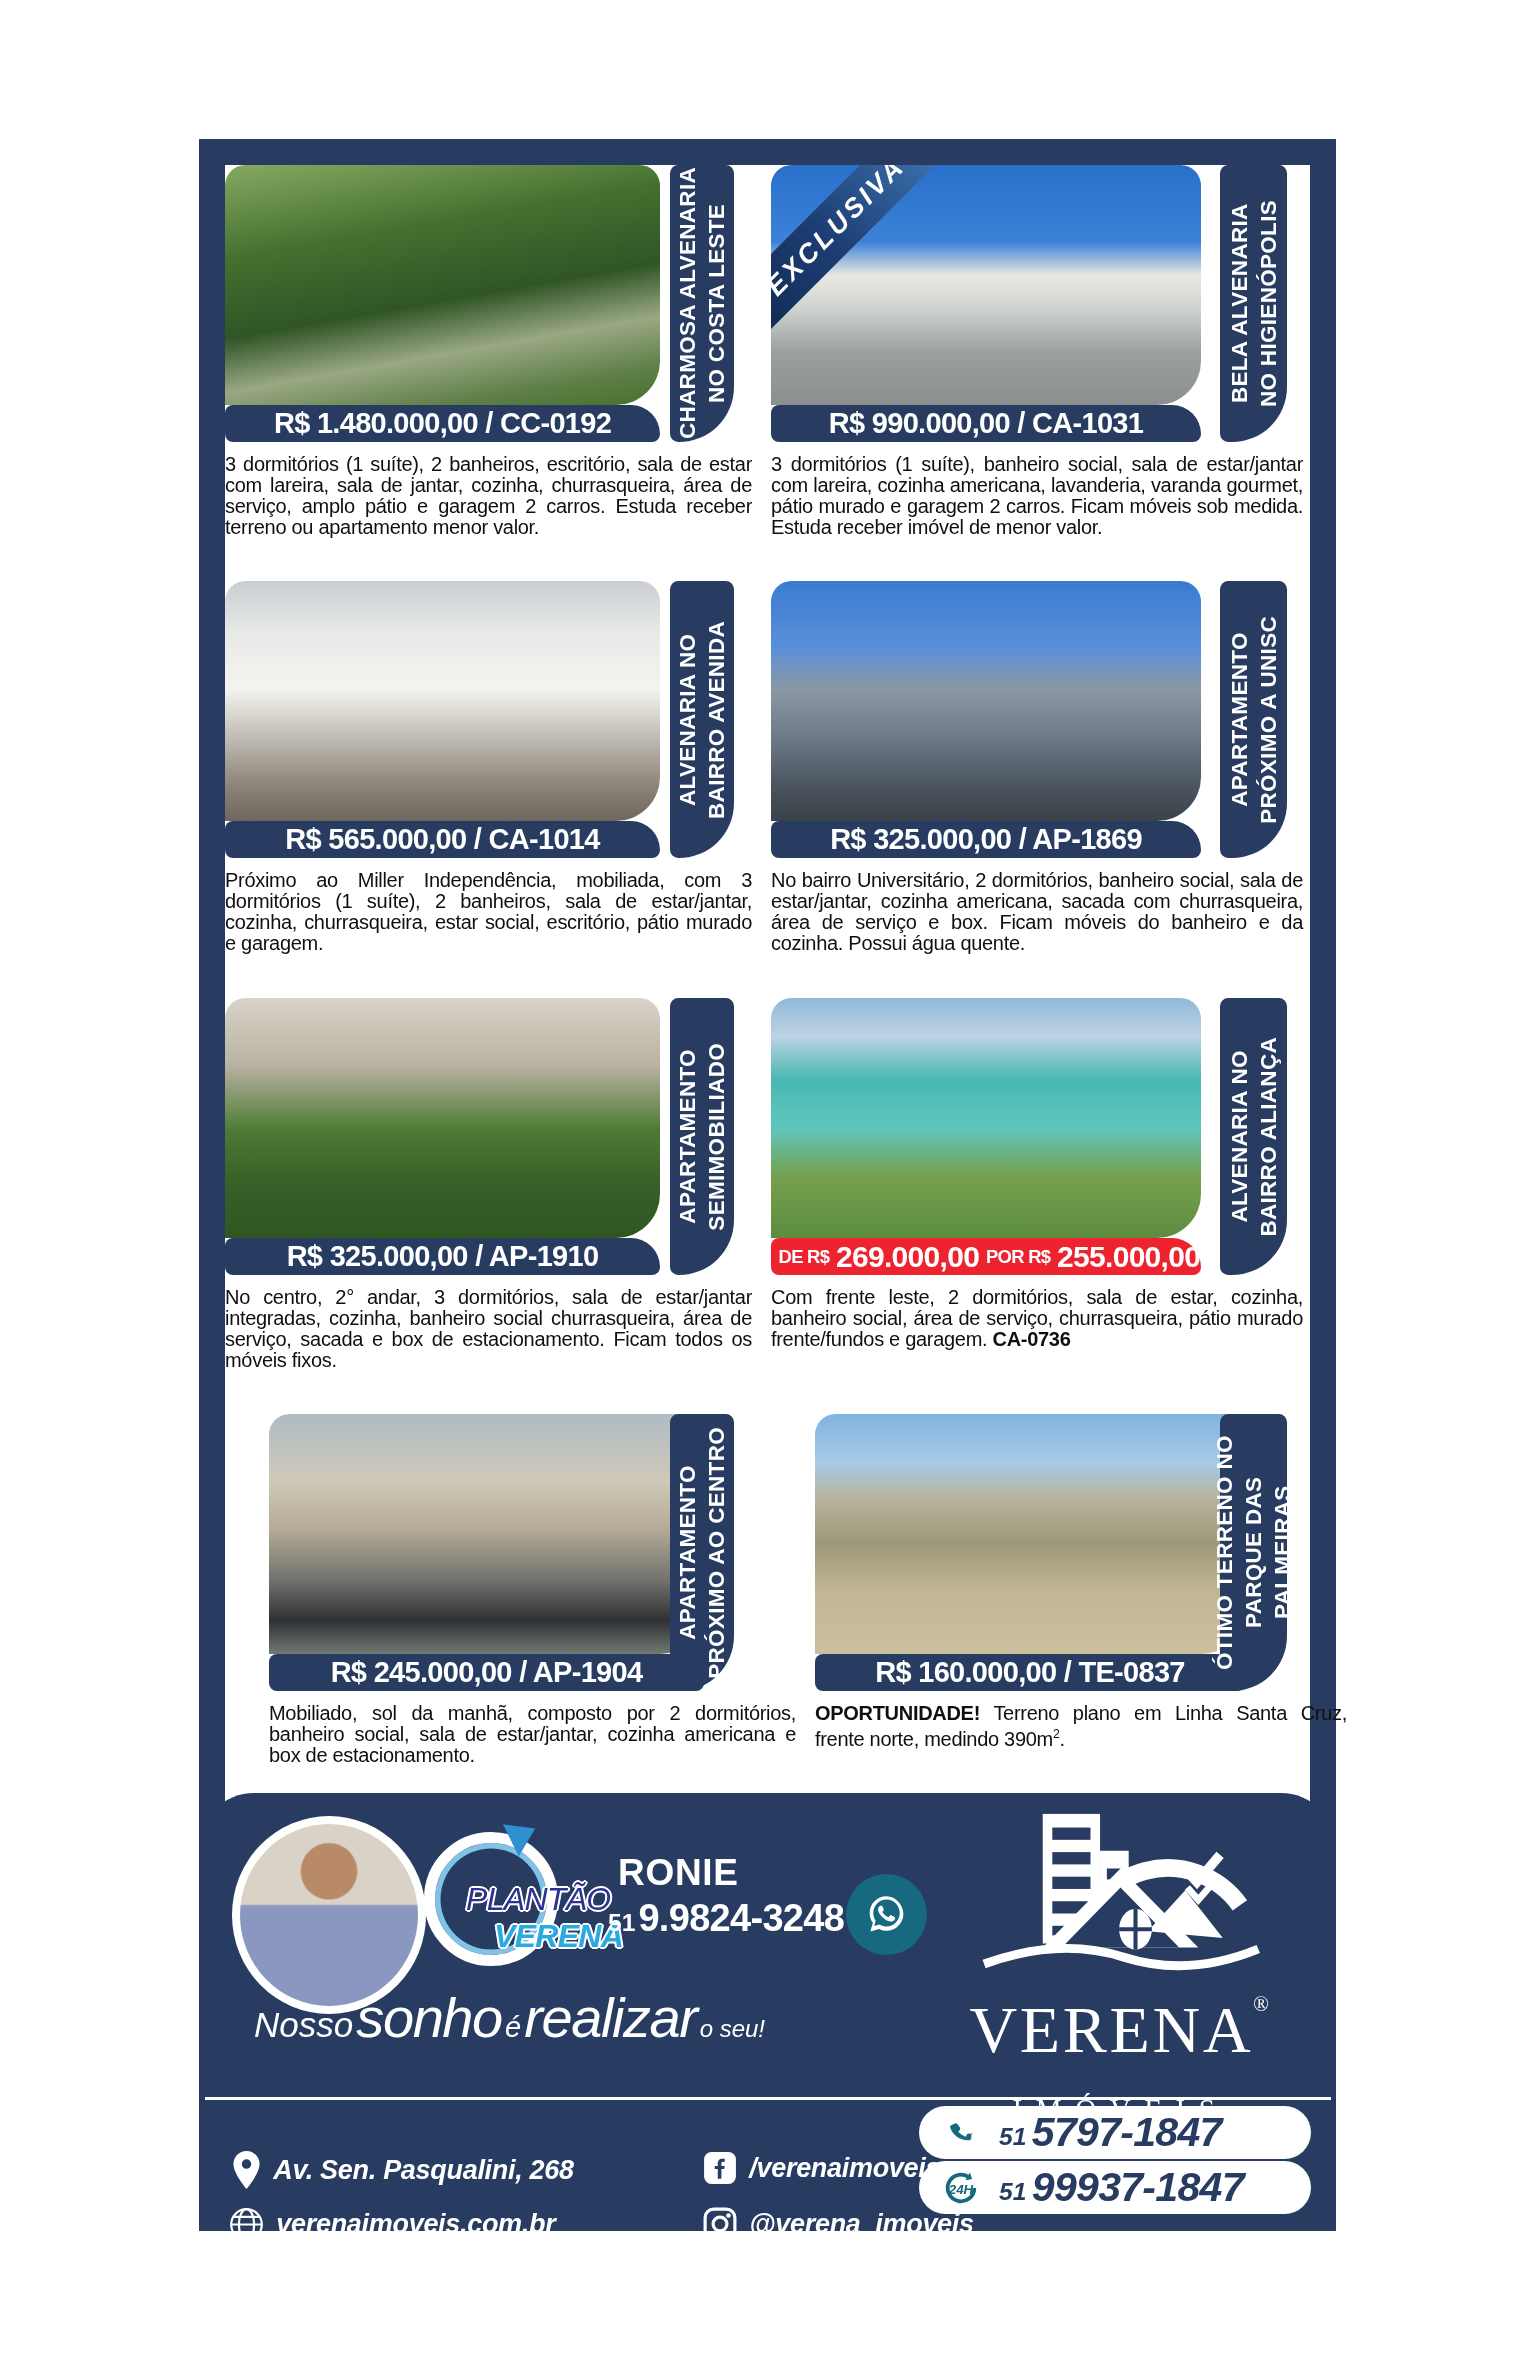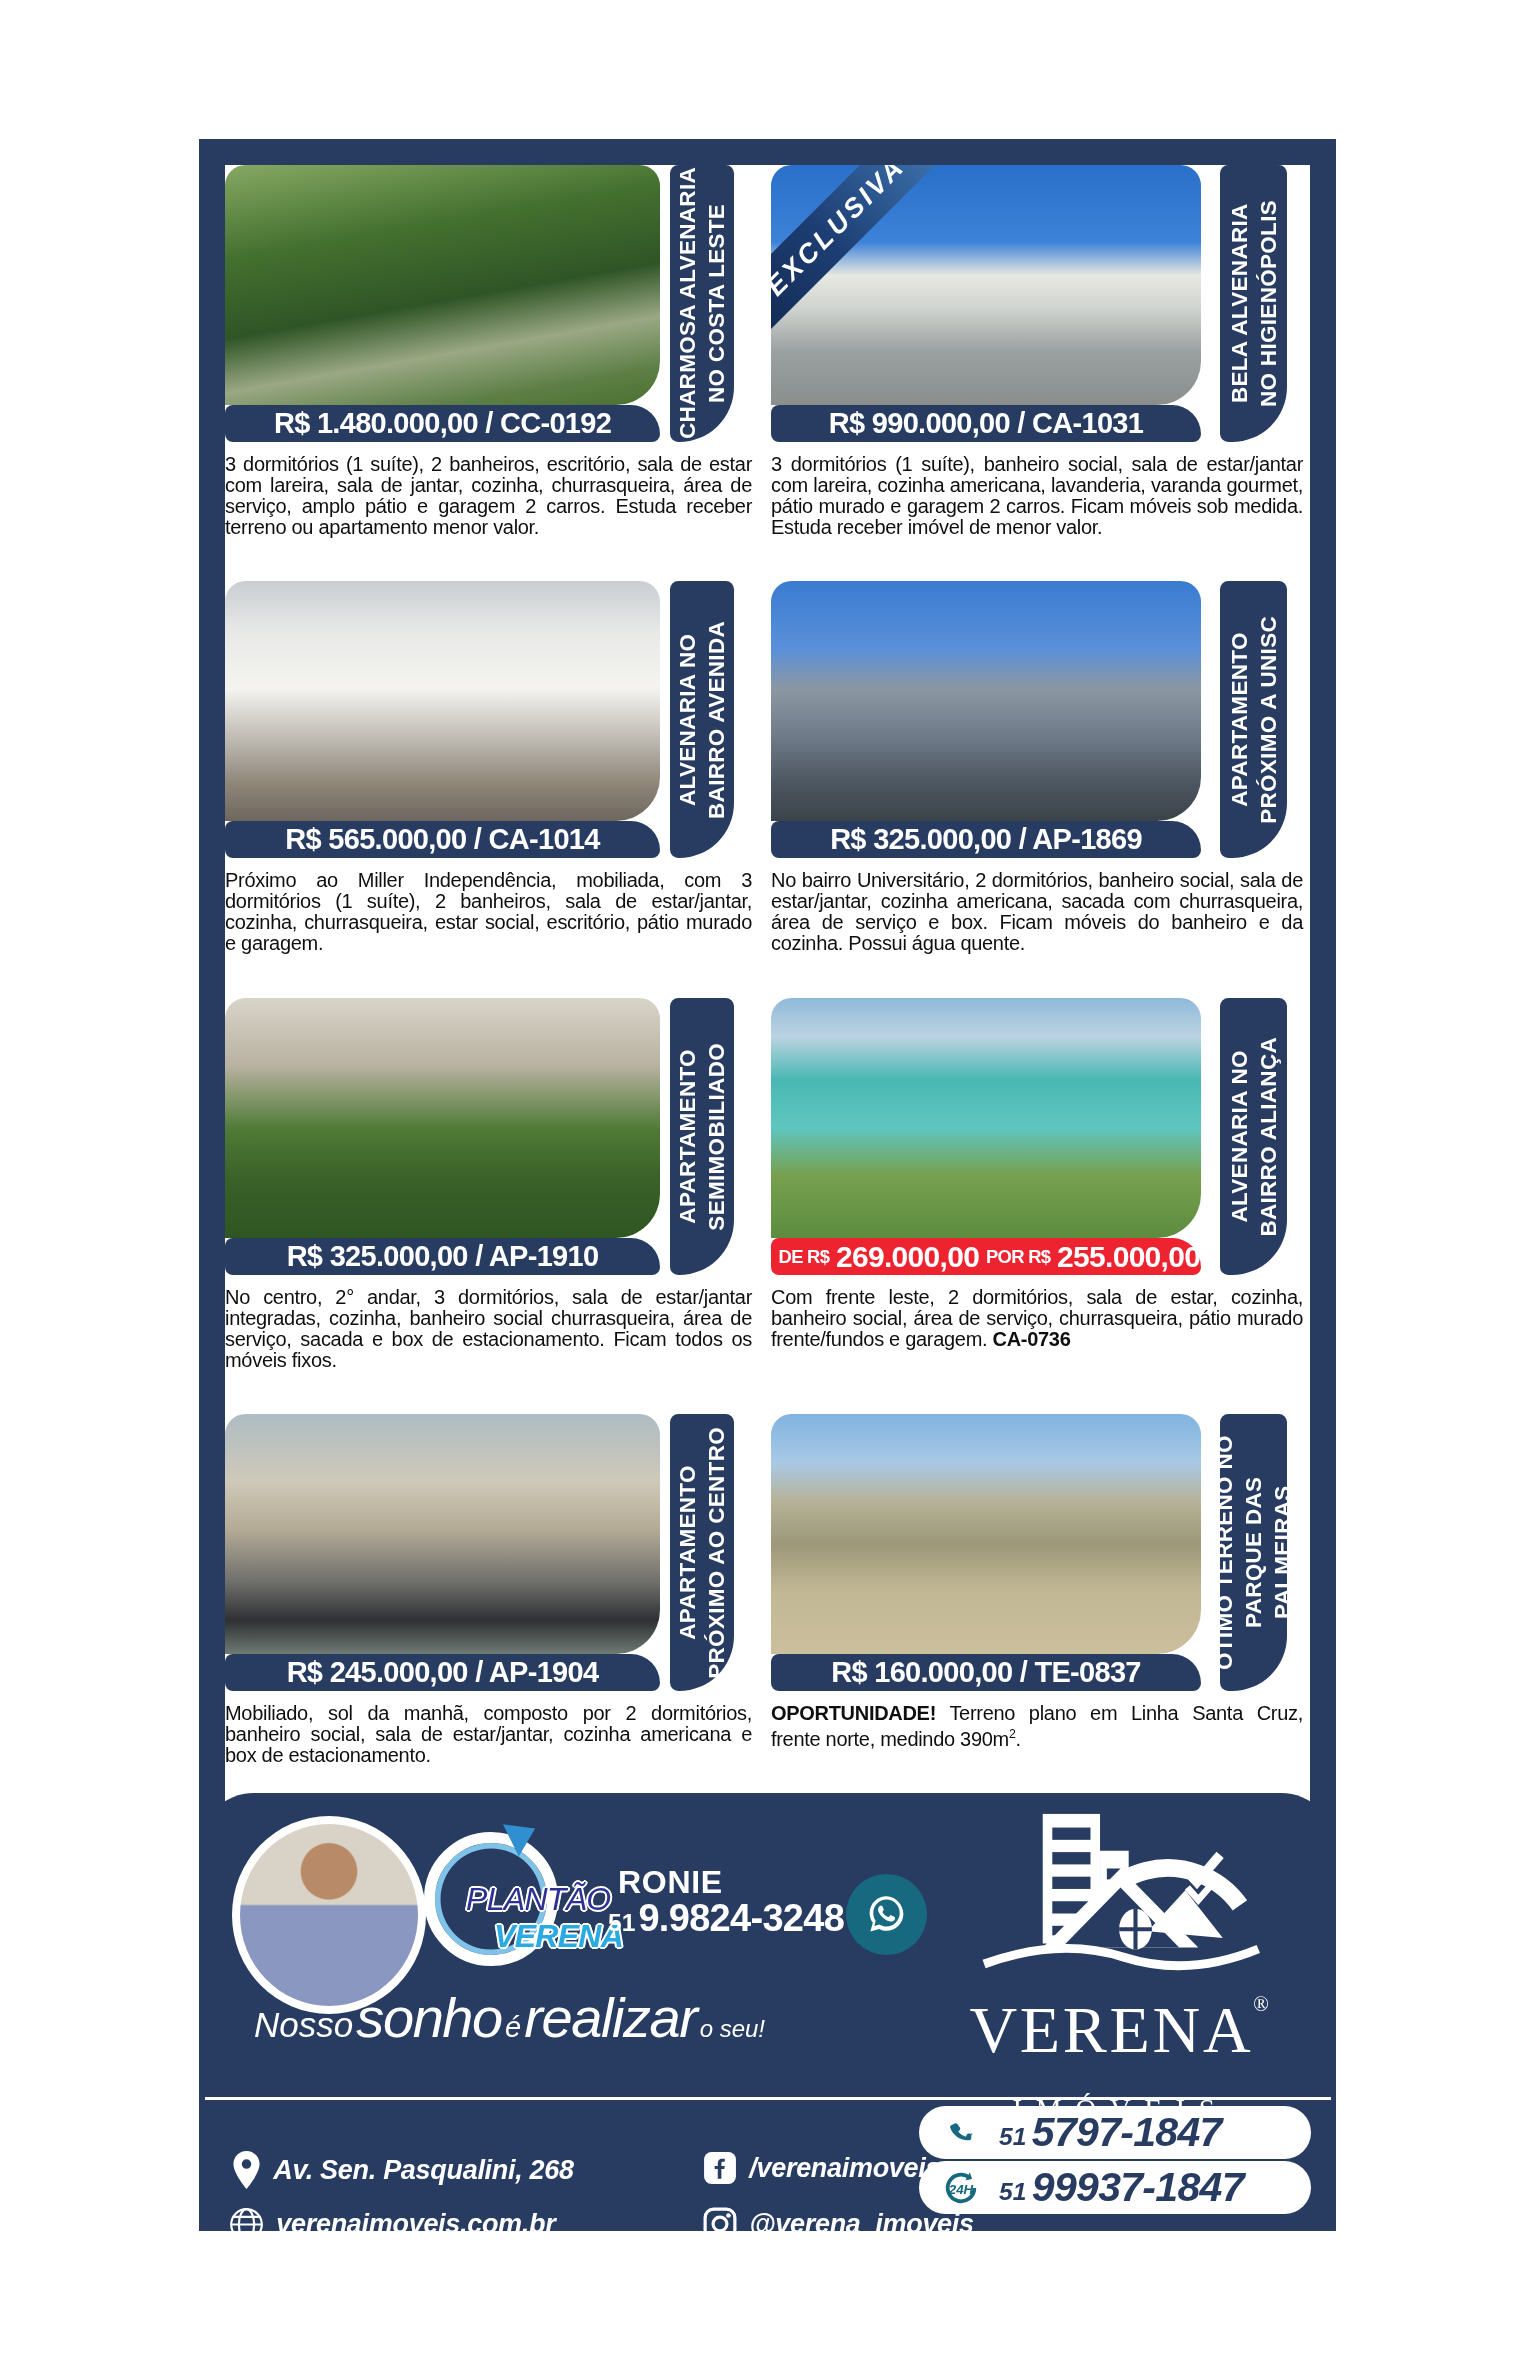--- a/index.html
+++ b/index.html
@@ -7,21 +7,21 @@
         font-family:"Liberation Sans",sans-serif;}
   
   #frame{position:absolute;left:199px;top:139px;width:1137px;height:2092px;
          border:26px solid #283c62;box-sizing:border-box;background:#ffffff;}
   #content{position:absolute;left:225px;top:165px;width:1085px;height:1628px;}
 
   
   .card{position:absolute;}
   .col-l{left:0;width:435px;}
   .col-r{left:546px;width:430px;}
-  .r0{top:0;} .r1{top:416px;} .r2{top:833px;} .r3{top:1249px;}
+  .r0{top:0;} .r1{top:416px;} .r2{top:833px;} .r3{top:1249px;margin-left:44px;}
   .photo{position:relative;width:100%;height:240px;border-radius:20.5px 20.5px 44px 0;overflow:hidden;}
   .banner{position:absolute;top:240px;left:0;width:100%;height:37px;background:#283c62;
           border-radius:8.2px 30px 8.2px 8.2px;display:flex;align-items:center;justify-content:center;
           color:#fff;font-weight:bold;font-size:29px;letter-spacing:-0.7px;}
   .banner.red{background:#ed2330;font-size:27px;}
   .banner .sm{font-size:18.4px;font-weight:bold;margin:0 6.8px;}
   .banner .big{font-size:30px;}
   .desc{position:absolute;top:289px;left:0;color:#0f0f0f;font-size:20px;line-height:21px;
         text-align:justify;letter-spacing:-0.3px;}
   .col-l .desc{width:527px;} .col-r .desc{width:532px;}
@@ -64,21 +64,21 @@
           border:11px solid #ffffff;box-sizing:border-box;box-shadow:inset 0 0 0 5.5px #7fc4e8;}
   .oncall-arrow{position:absolute;left:81px;top:-1.4px;width:0;height:0;
           border-left:18px solid transparent;border-right:18px solid transparent;
           border-bottom:27px solid #2f8fd0;transform:rotate(64deg);}
   .oncall-l1{position:absolute;left:42px;top:59px;font-size:32px;font-weight:normal;font-style:italic;
           color:#2e3192;letter-spacing:-0.7px;
           text-shadow:-2px 0 #fff,2px 0 #fff,0 -2px #fff,0 2px #fff,-1.4px -1.4px #fff,1.4px 1.4px #fff,-1.4px 1.4px #fff,1.4px -1.4px #fff;}
   .oncall-l2{position:absolute;left:70px;top:96px;font-size:32px;font-weight:bold;font-style:italic;
           color:#29abe2;letter-spacing:-0.7px;
           text-shadow:-2px 0 #fff,2px 0 #fff,0 -2px #fff,0 2px #fff,-1.4px -1.4px #fff,1.4px 1.4px #fff,-1.4px 1.4px #fff,1.4px -1.4px #fff;}
-  .agent-name{position:absolute;left:419px;top:71px;font-size:32px;font-weight:bold;letter-spacing:0.7px;}
+  .agent-name{position:absolute;left:419px;top:59px;font-size:37px;font-weight:bold;letter-spacing:0.7px;}
   .agent-phone{position:absolute;left:409px;top:104px;font-weight:bold;}
   .agent-phone .ddd{font-size:24.6px;} .agent-phone .num{font-size:38px;letter-spacing:-0.7px;}
   .wa-circle{position:absolute;left:647px;top:81px;width:81px;height:81px;border-radius:50%;
           background:#16697e;display:flex;align-items:center;justify-content:center;}
 
   .slogan{position:absolute;left:55px;top:192px;width:682px;white-space:nowrap;font-style:italic;color:#fff;}
   .slogan .s1{font-size:35px;} .slogan .s2{font-size:56px;letter-spacing:-1.4px;}
   .slogan .s3{font-size:29px;} .slogan .s4{font-size:56px;letter-spacing:-1.4px;} .slogan .s5{font-size:24px;}
 
   .brand{position:absolute;left:710px;top:0;width:423px;height:300px;text-align:center;}

